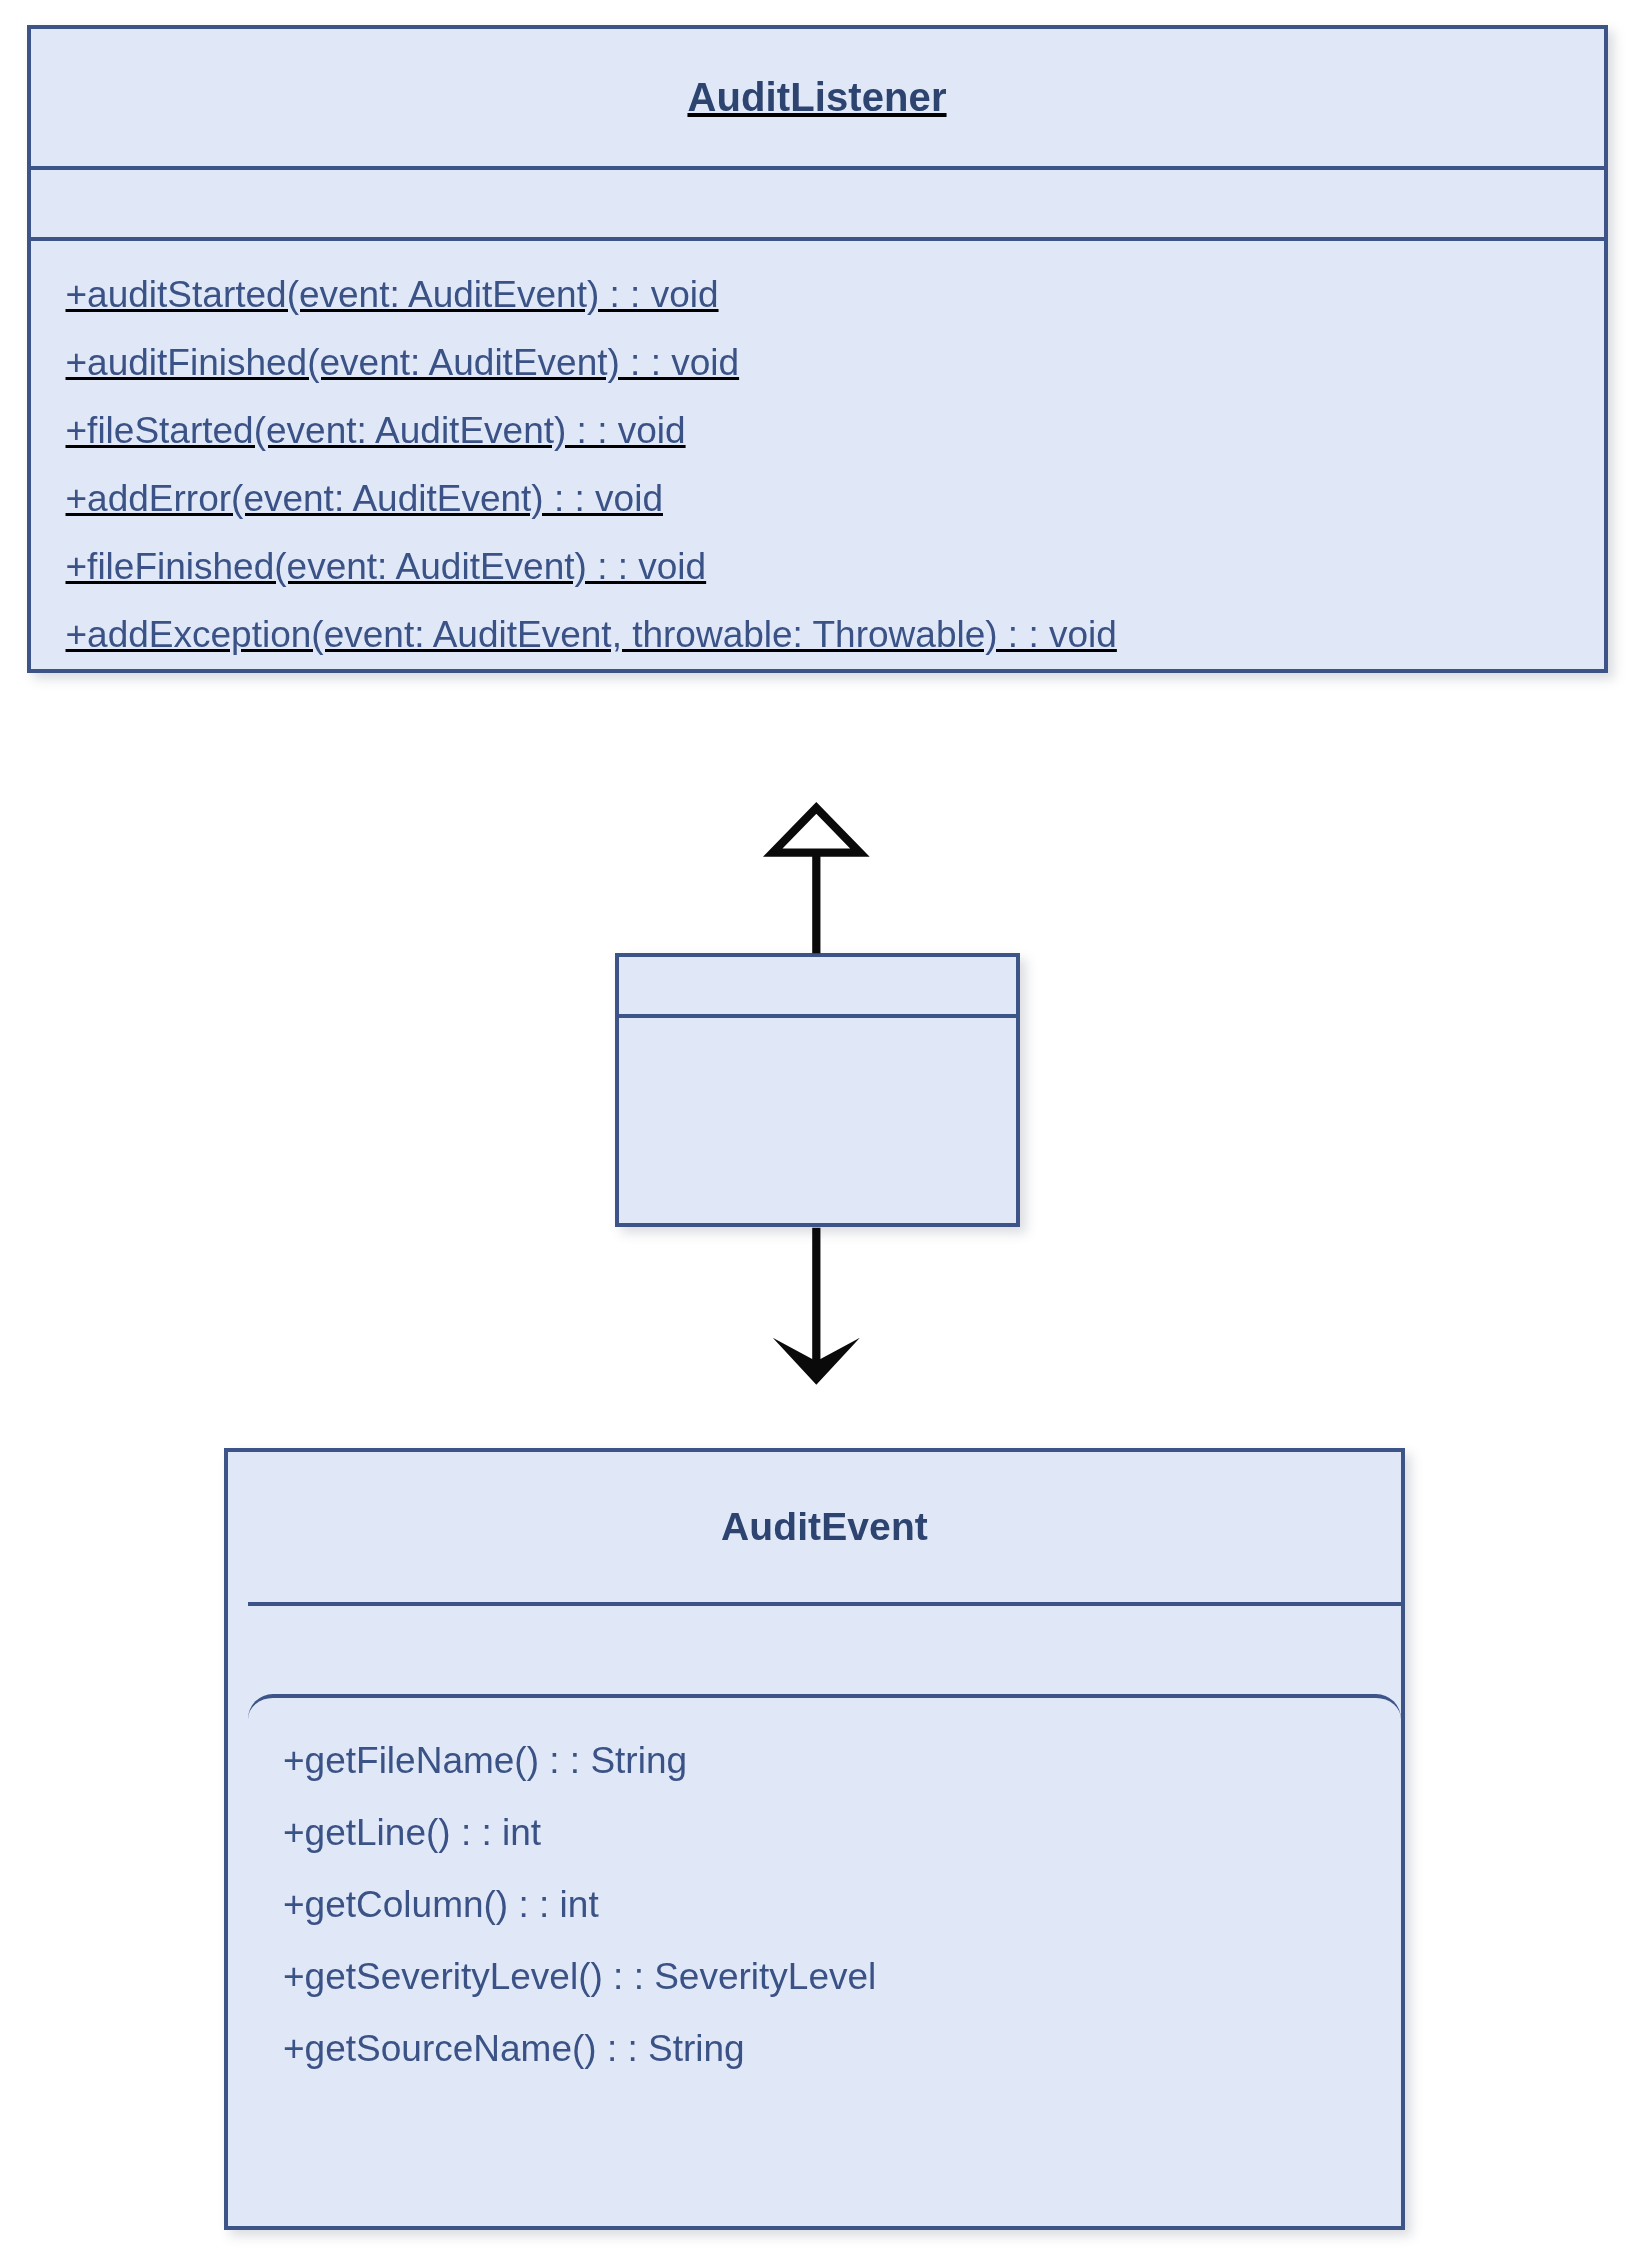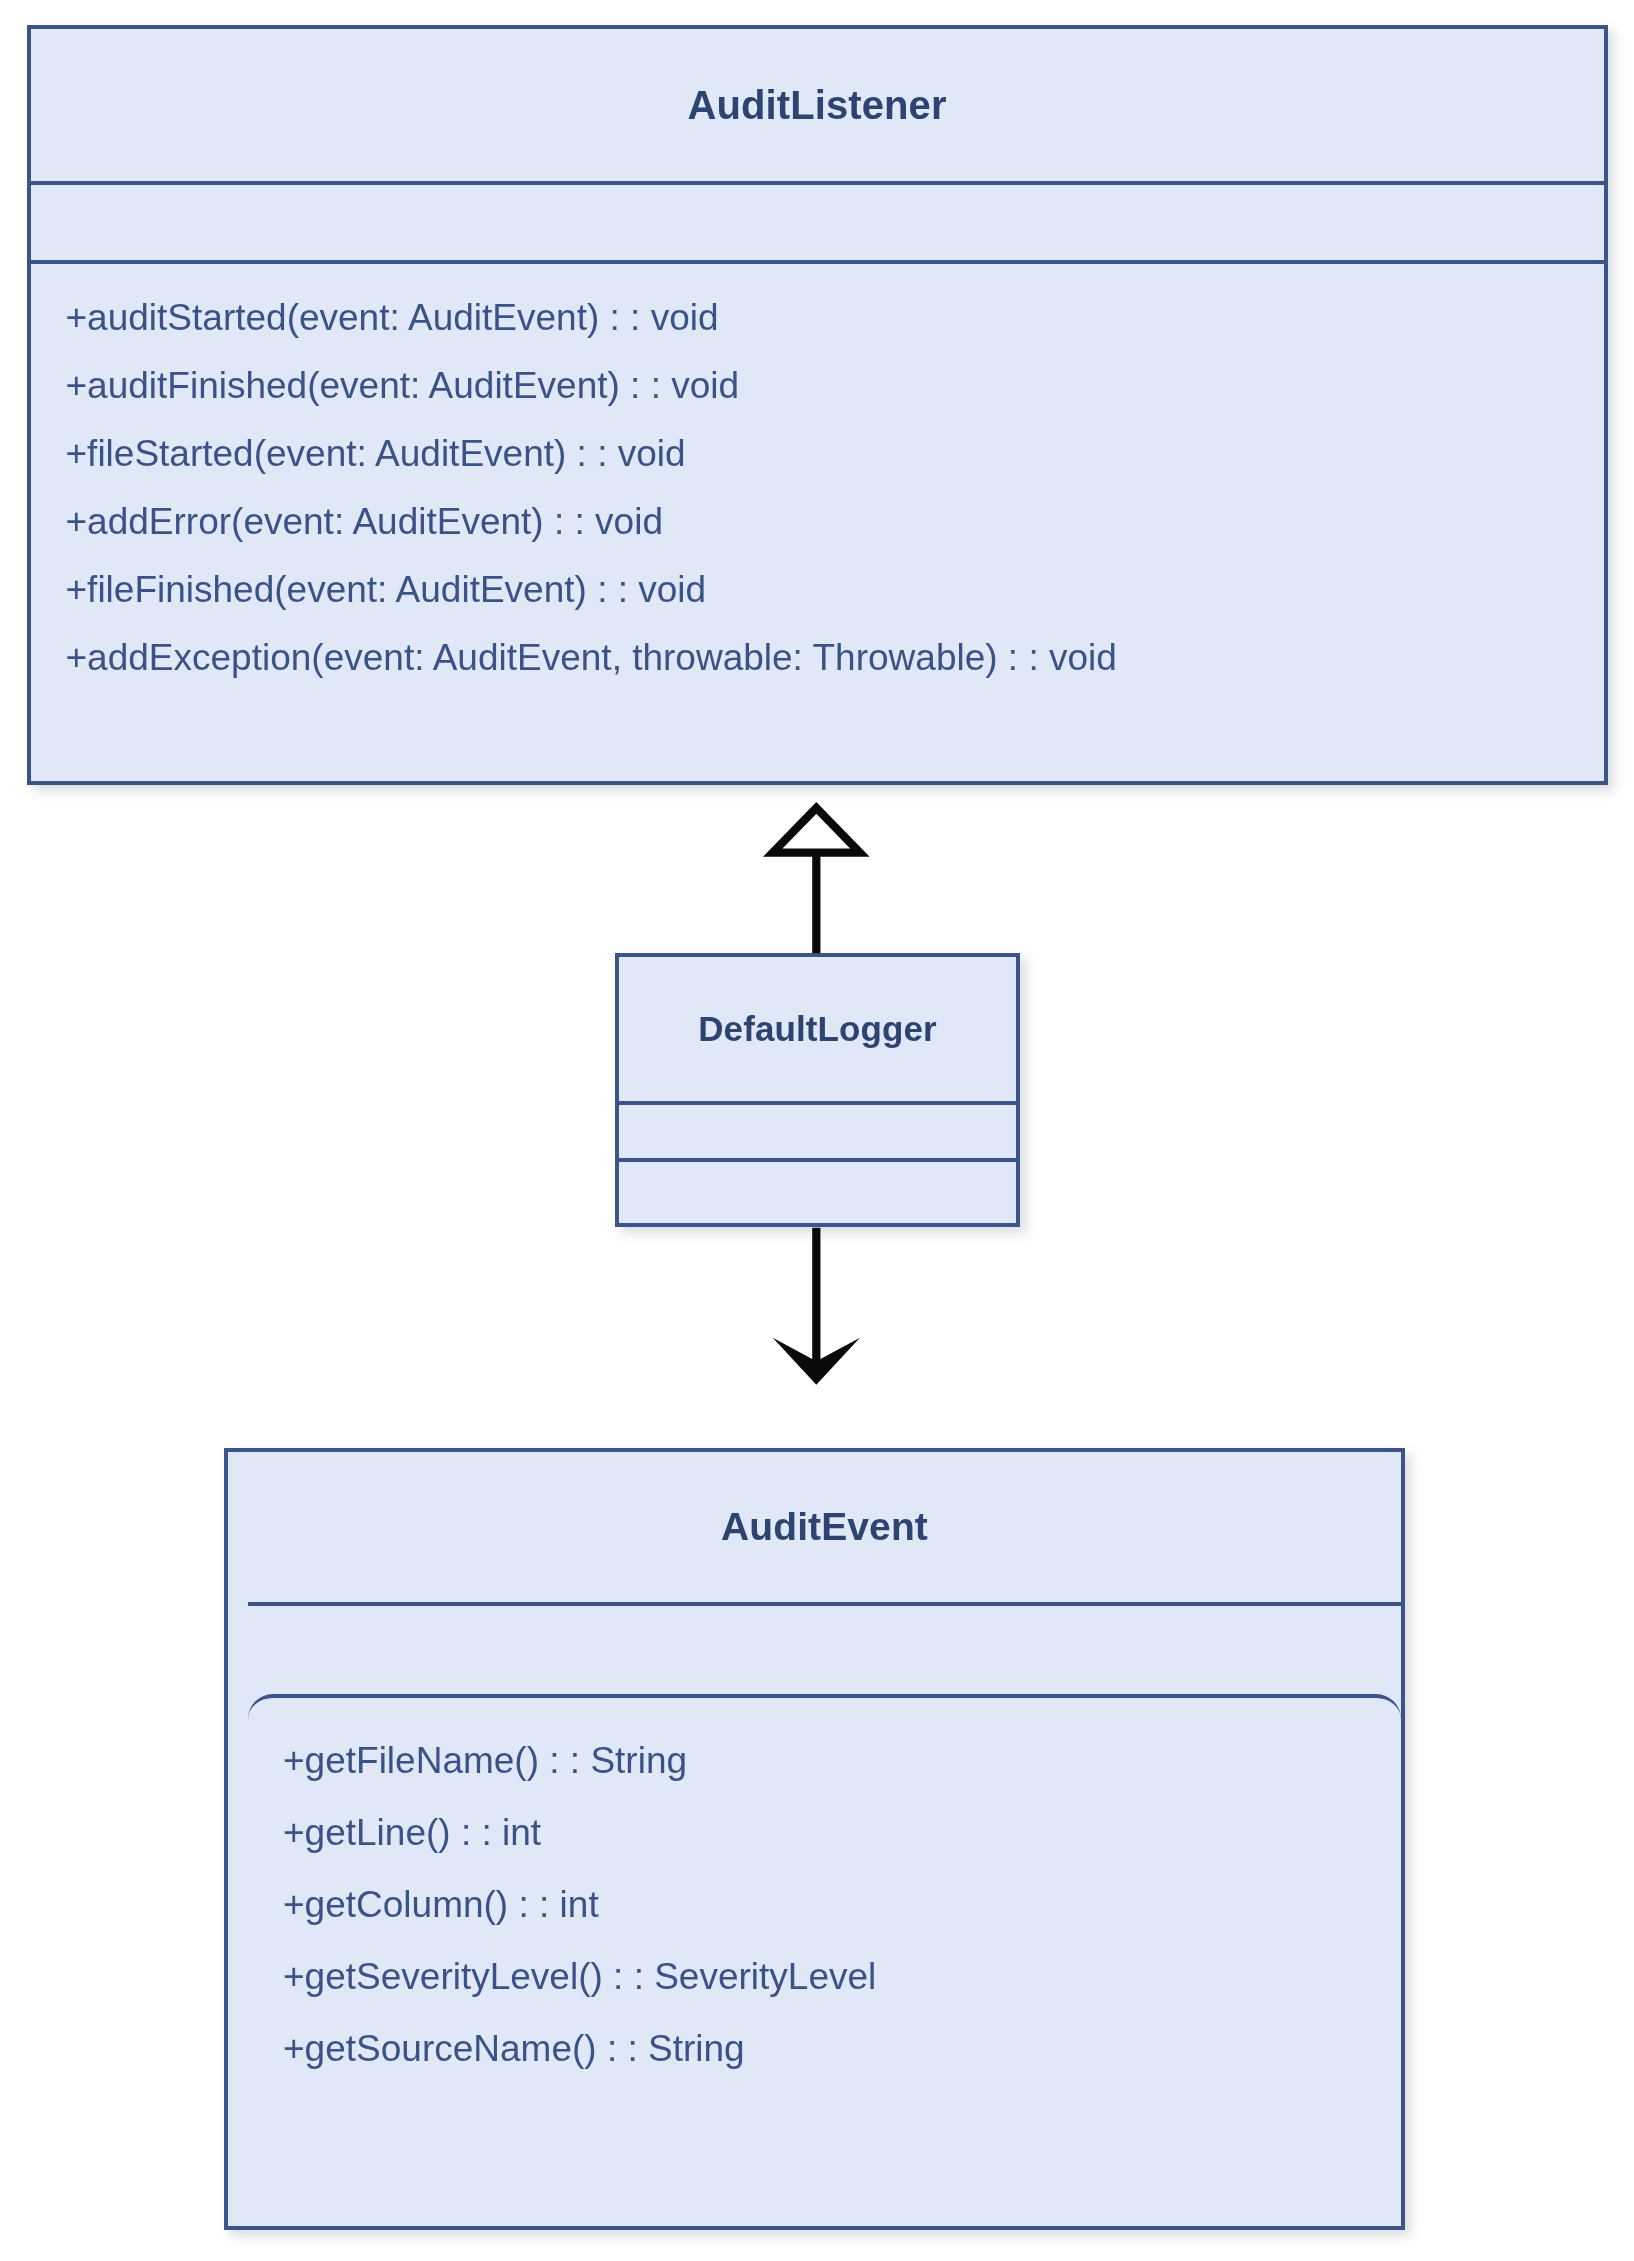--- a/index.html
+++ b/index.html
@@ -69,21 +69,22 @@
     color: #3a5285;
     white-space: nowrap;
     line-height: 1.0;
   }
 
   
   #class-audit-listener {
     left: 26.5px;
     top: 25px;
     width: 1581px;
-    height: 760px;
+    height: 648px;
+    text-decoration: underline;
   }
   #class-audit-listener .uml-name-compartment { height: 152px; }
   #class-audit-listener .uml-class-name { font-size: 40px; }
   #class-audit-listener .uml-attrs-compartment { height: 79px; }
   #class-audit-listener .uml-methods-compartment { flex: 1; }
   #class-audit-listener .uml-members { padding: 20px 0 0 35px; }
   #class-audit-listener .uml-member {
     font-size: 37px;
     height: 68px;
     line-height: 68px;
@@ -165,23 +166,20 @@
         <div class="uml-member">+fileStarted(event: AuditEvent) : : void</div>
         <div class="uml-member">+addError(event: AuditEvent) : : void</div>
         <div class="uml-member">+fileFinished(event: AuditEvent) : : void</div>
         <div class="uml-member">+addException(event: AuditEvent, throwable: Throwable) : : void</div>
       </div>
     </div>
   </div>
 
   <div class="uml-class" id="class-default-logger">
 
-    <div class="uml-compartment uml-name-compartment">
-      <div class="uml-class-name">DefaultLogger</div>
-    </div>
 
     <div class="uml-compartment uml-attrs-compartment">
       <div class="uml-members"></div>
     </div>
 
     <div class="uml-compartment uml-methods-compartment">
       <div class="uml-members"></div>
     </div>
   </div>
 

